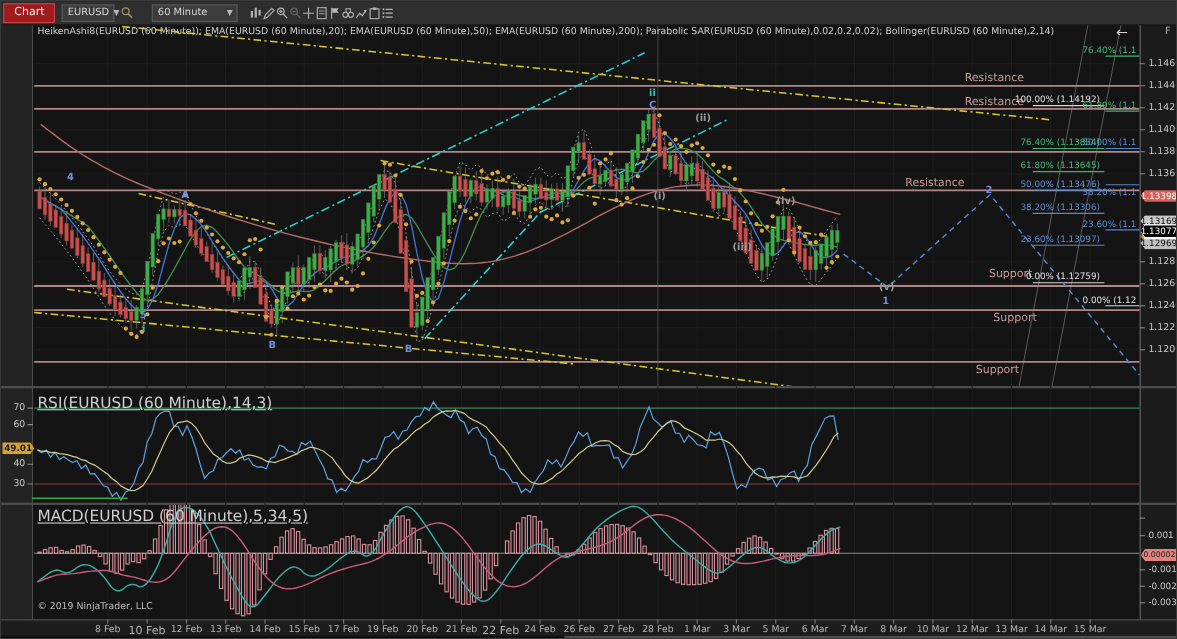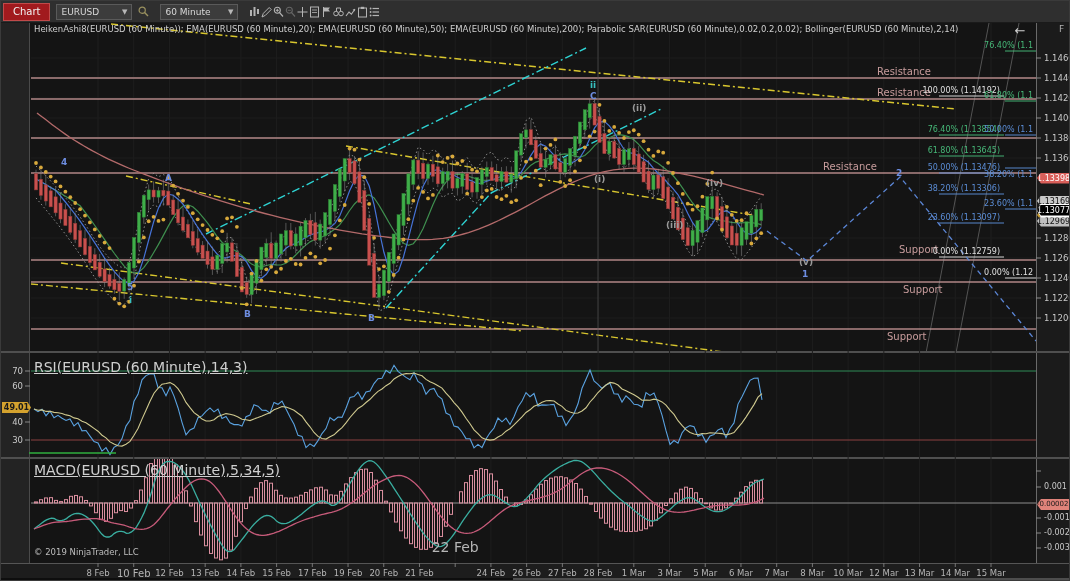--- a/index.html
+++ b/index.html
@@ -3,22 +3,22 @@
 <meta charset="utf-8">
 <style>
   * { margin:0; padding:0; box-sizing:border-box; }
   html,body { background:#000; }
   body { font-family:"DejaVu Sans","Liberation Sans",sans-serif; }
   #window { position:relative; width:1070px; height:581px; background:#141414; overflow:hidden; border:1px solid #3a3a3a; }
   
   #toolbar { position:absolute; left:0; top:0; width:1070px; height:22px; background:#2f2f2f; border-bottom:1px solid #1a1a1a; display:flex; align-items:center; }
   #chart-tab { height:18px; margin-left:2px; padding:0 9px; background:#a11a1e; color:#f2f2f2; font-size:10px; display:flex; align-items:center; border:1px solid #c04a4a; }
   .dd { height:16px; background:#3c3c3c; border:1px solid #5a5a5a; color:#d8d8d8; font-size:9px; display:flex; align-items:center; padding:0 4px; }
-  #instrument-dd { width:76px; margin-left:6px; justify-content:space-between; }
-  #interval-dd { width:78px; margin-left:10px; justify-content:space-between; }
+  #instrument-dd { width:48px; margin-left:6px; justify-content:space-between; }
+  #interval-dd { width:78px; margin-left:16px; justify-content:space-between; }
   .chev { font-size:7px; color:#b8b8b8; margin-left:4px; }
   #search-btn { margin-left:4px; width:14px; height:16px; display:flex; align-items:center; justify-content:center; }
   #tool-icons { display:flex; align-items:center; margin-left:10px; }
   .tb-ic { width:12px; height:14px; margin:0; display:flex; align-items:center; justify-content:center; }
   
   .gutter { position:absolute; background:#232323; }
   #left-gutter { left:0; top:22px; width:29px; height:540px; border-right:1px solid #4a4a4a; }
   #right-axis { position:absolute; left:1035px; top:22px; width:35px; height:540px; background:#1b1b1b; border-left:1px solid #6a6a6a; }
   .splitter { position:absolute; left:0; width:1070px; height:2px; background:#4f4f4f; }
   #date-axis { position:absolute; left:0; top:562px; width:1070px; height:19px; background:#1d1d1d; border-top:1px solid #555; }
@@ -962,21 +962,21 @@
       <div class="txt date-lab" style="left: 97px; top: 567px; color: rgb(181, 181, 181); font-size: 8.5px; transform: translateX(-50%);">8 Feb</div>
       <div class="txt date-lab" style="left: 132.72px; top: 567px; color: rgb(181, 181, 181); font-size: 10px; transform: translateX(-50%);">10 Feb</div>
       <div class="txt date-lab" style="left: 168.44px; top: 567px; color: rgb(181, 181, 181); font-size: 8.5px; transform: translateX(-50%);">12 Feb</div>
       <div class="txt date-lab" style="left: 204.16px; top: 567px; color: rgb(181, 181, 181); font-size: 8.5px; transform: translateX(-50%);">13 Feb</div>
       <div class="txt date-lab" style="left: 239.88px; top: 567px; color: rgb(181, 181, 181); font-size: 8.5px; transform: translateX(-50%);">14 Feb</div>
       <div class="txt date-lab" style="left: 275.6px; top: 567px; color: rgb(181, 181, 181); font-size: 8.5px; transform: translateX(-50%);">15 Feb</div>
       <div class="txt date-lab" style="left: 311.32px; top: 567px; color: rgb(181, 181, 181); font-size: 8.5px; transform: translateX(-50%);">17 Feb</div>
       <div class="txt date-lab" style="left: 347.04px; top: 567px; color: rgb(181, 181, 181); font-size: 8.5px; transform: translateX(-50%);">19 Feb</div>
       <div class="txt date-lab" style="left: 382.76px; top: 567px; color: rgb(181, 181, 181); font-size: 8.5px; transform: translateX(-50%);">20 Feb</div>
       <div class="txt date-lab" style="left: 418.48px; top: 567px; color: rgb(181, 181, 181); font-size: 8.5px; transform: translateX(-50%);">21 Feb</div>
-      <div class="txt date-lab" style="left: 454.2px; top: 538px; color: rgb(181, 181, 181); font-size: 14px; transform: translateX(-50%);">22 Feb</div>
+      <div class="txt date-lab" style="left: 454.2px; top: 567px; color: rgb(181, 181, 181); font-size: 10px; transform: translateX(-50%);">22 Feb</div>
       <div class="txt date-lab" style="left: 489.92px; top: 567px; color: rgb(181, 181, 181); font-size: 8.5px; transform: translateX(-50%);">24 Feb</div>
       <div class="txt date-lab" style="left: 525.64px; top: 567px; color: rgb(181, 181, 181); font-size: 8.5px; transform: translateX(-50%);">26 Feb</div>
       <div class="txt date-lab" style="left: 561.36px; top: 567px; color: rgb(181, 181, 181); font-size: 8.5px; transform: translateX(-50%);">27 Feb</div>
       <div class="txt date-lab" style="left: 597.08px; top: 567px; color: rgb(181, 181, 181); font-size: 8.5px; transform: translateX(-50%);">28 Feb</div>
       <div class="txt date-lab" style="left: 632.8px; top: 567px; color: rgb(181, 181, 181); font-size: 8.5px; transform: translateX(-50%);">1 Mar</div>
       <div class="txt date-lab" style="left: 668.52px; top: 567px; color: rgb(181, 181, 181); font-size: 8.5px; transform: translateX(-50%);">3 Mar</div>
       <div class="txt date-lab" style="left: 704.24px; top: 567px; color: rgb(181, 181, 181); font-size: 8.5px; transform: translateX(-50%);">5 Mar</div>
       <div class="txt date-lab" style="left: 739.96px; top: 567px; color: rgb(181, 181, 181); font-size: 8.5px; transform: translateX(-50%);">6 Mar</div>
       <div class="txt date-lab" style="left: 775.68px; top: 567px; color: rgb(181, 181, 181); font-size: 8.5px; transform: translateX(-50%);">7 Mar</div>
       <div class="txt date-lab" style="left: 811.4px; top: 567px; color: rgb(181, 181, 181); font-size: 8.5px; transform: translateX(-50%);">8 Mar</div>

